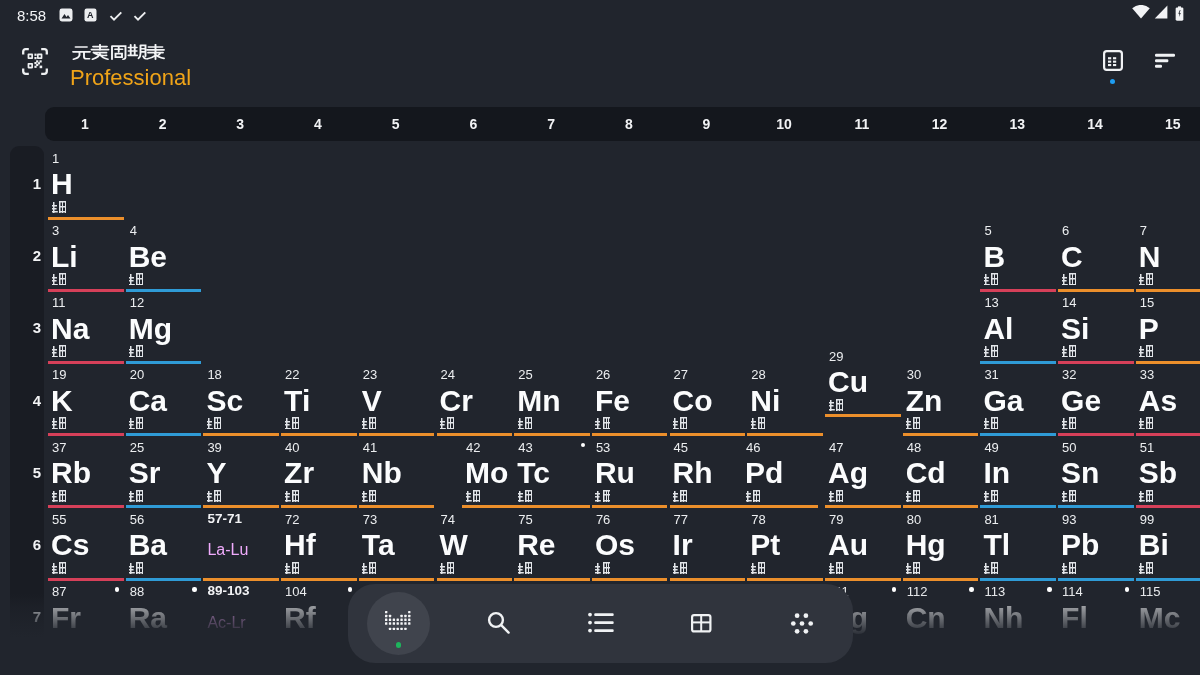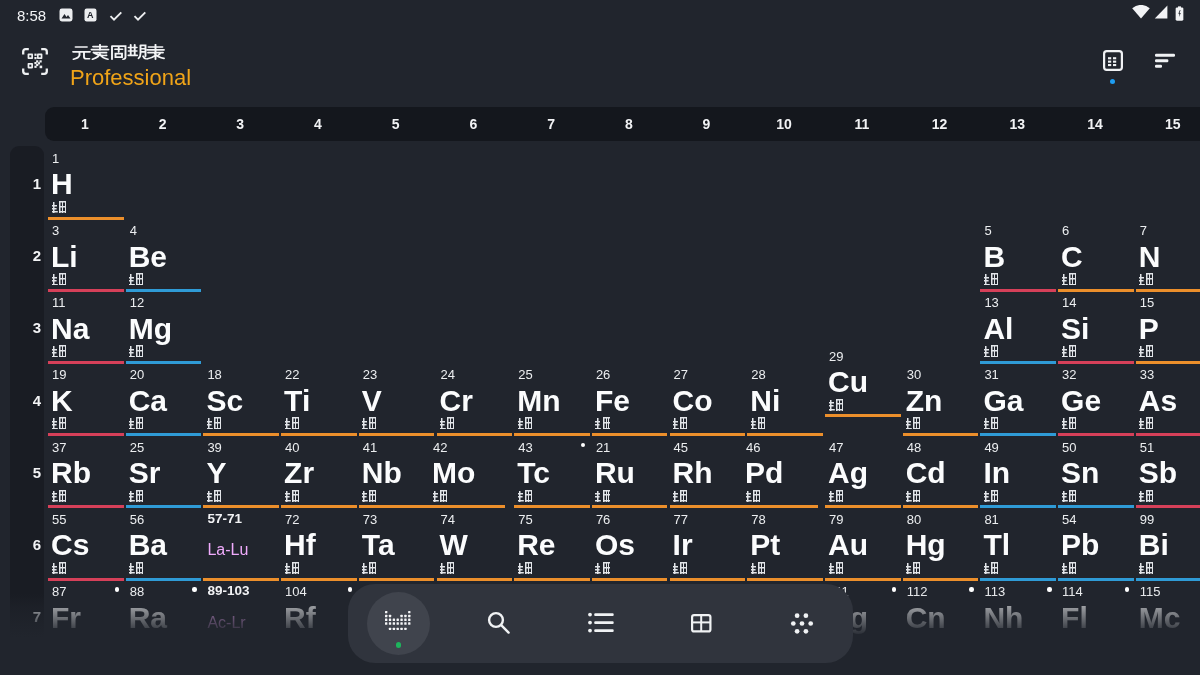--- a/index.html
+++ b/index.html
@@ -327,35 +327,35 @@
     <span class="sym">Zr</span>
     <i class="hz"></i>
     <div class="ul" style="background:#ec8f2b"></div>
   </div>
 <div class="cell" style="left:356.8px;top:437.1px">
     <span class="num">41</span>
     <span class="sym">Nb</span>
     <i class="hz"></i>
     <div class="ul" style="background:#ec8f2b"></div>
   </div>
-<div class="cell" style="left:427px;top:437.1px">
+<div class="cell" style="left:460px;top:437.1px">
     <span class="num">42</span>
     <span class="sym">Mo</span>
     <i class="hz"></i>
     <div class="ul" style="background:#ec8f2b"></div>
   </div>
 <div class="cell" style="left:512.2px;top:437.1px">
     <span class="num">43</span>
     <span class="sym">Tc</span>
     <i class="hz"></i>
     <div class="ul" style="background:#ec8f2b"></div>
     <i class="dot"></i>
   </div>
 <div class="cell" style="left:589.9px;top:437.1px">
-    <span class="num">21</span>
+    <span class="num">53</span>
     <span class="sym">Ru</span>
     <i class="hz"></i>
     <div class="ul" style="background:#ec8f2b"></div>
   </div>
 <div class="cell" style="left:667.6px;top:437.1px">
     <span class="num">45</span>
     <span class="sym">Rh</span>
     <i class="hz"></i>
     <div class="ul" style="background:#ec8f2b"></div>
   </div>
@@ -461,21 +461,21 @@
     <i class="hz"></i>
     <div class="ul" style="background:#ec8f2b"></div>
   </div>
 <div class="cell" style="left:978.4px;top:509.3px">
     <span class="num">81</span>
     <span class="sym">Tl</span>
     <i class="hz"></i>
     <div class="ul" style="background:#2f9bd6"></div>
   </div>
 <div class="cell" style="left:1056.1px;top:509.3px">
-    <span class="num">54</span>
+    <span class="num">93</span>
     <span class="sym">Pb</span>
     <i class="hz"></i>
     <div class="ul" style="background:#2f9bd6"></div>
   </div>
 <div class="cell" style="left:1133.8px;top:509.3px">
     <span class="num">99</span>
     <span class="sym">Bi</span>
     <i class="hz"></i>
     <div class="ul" style="background:#2f9bd6"></div>
   </div>

